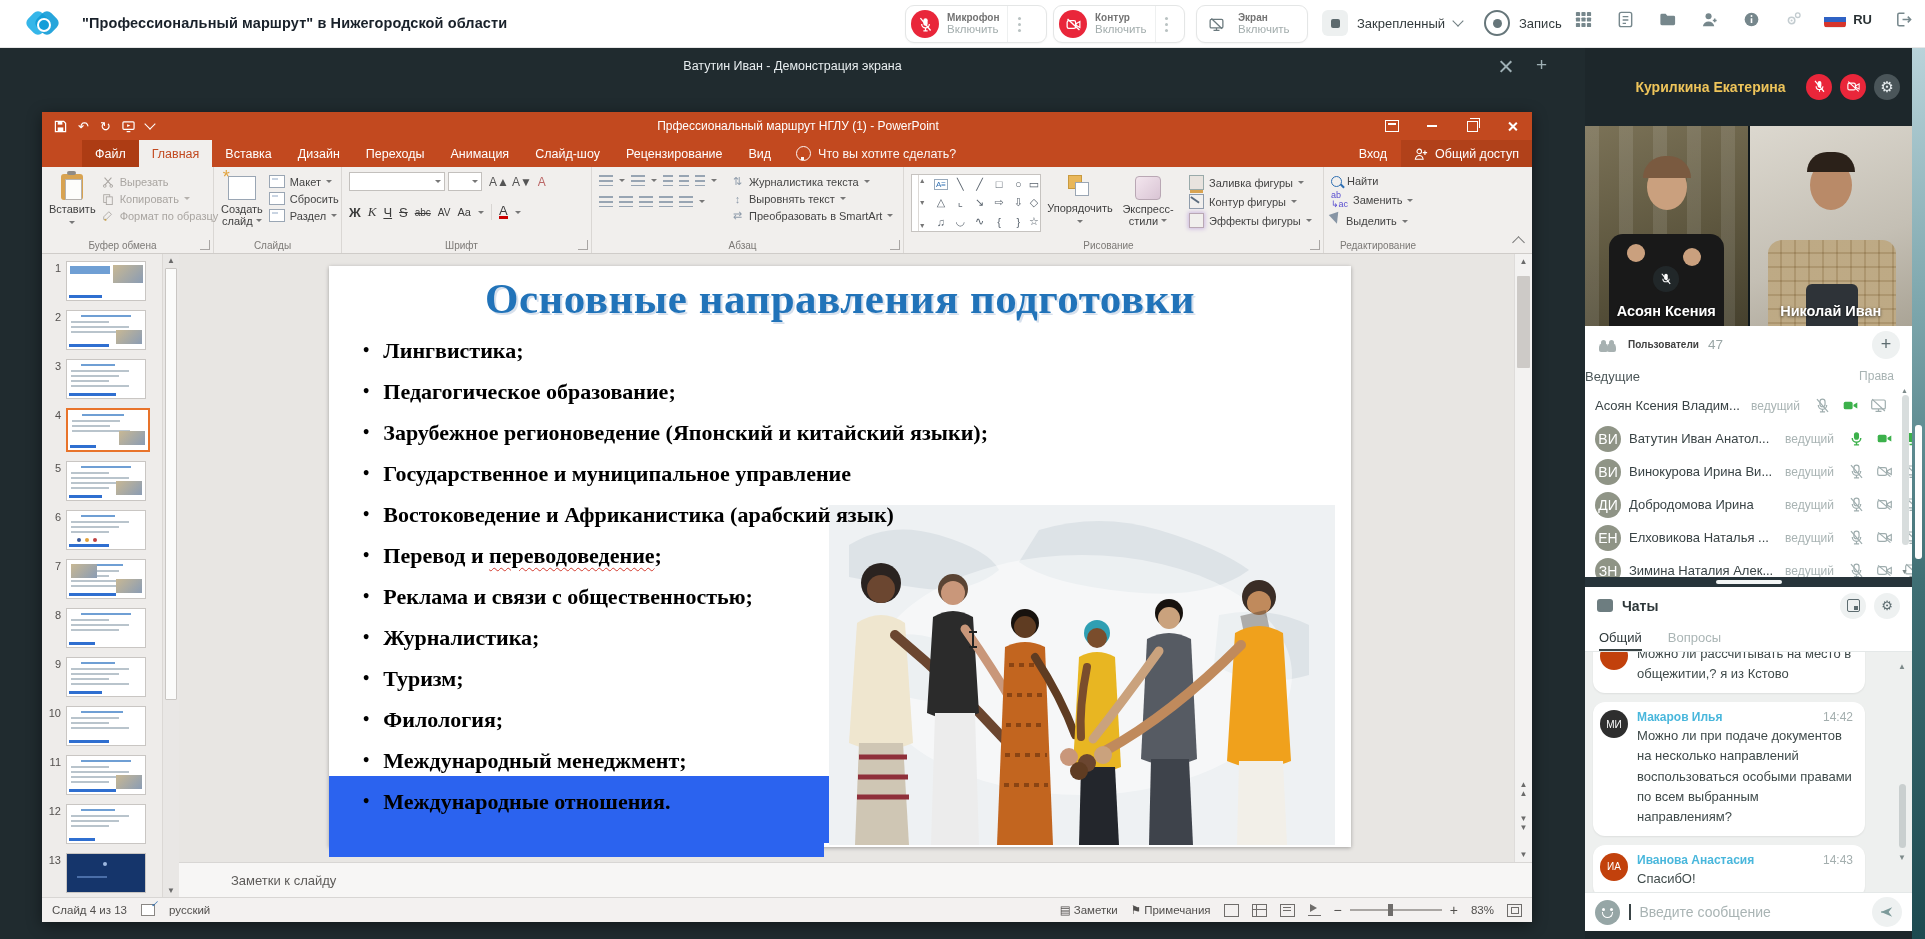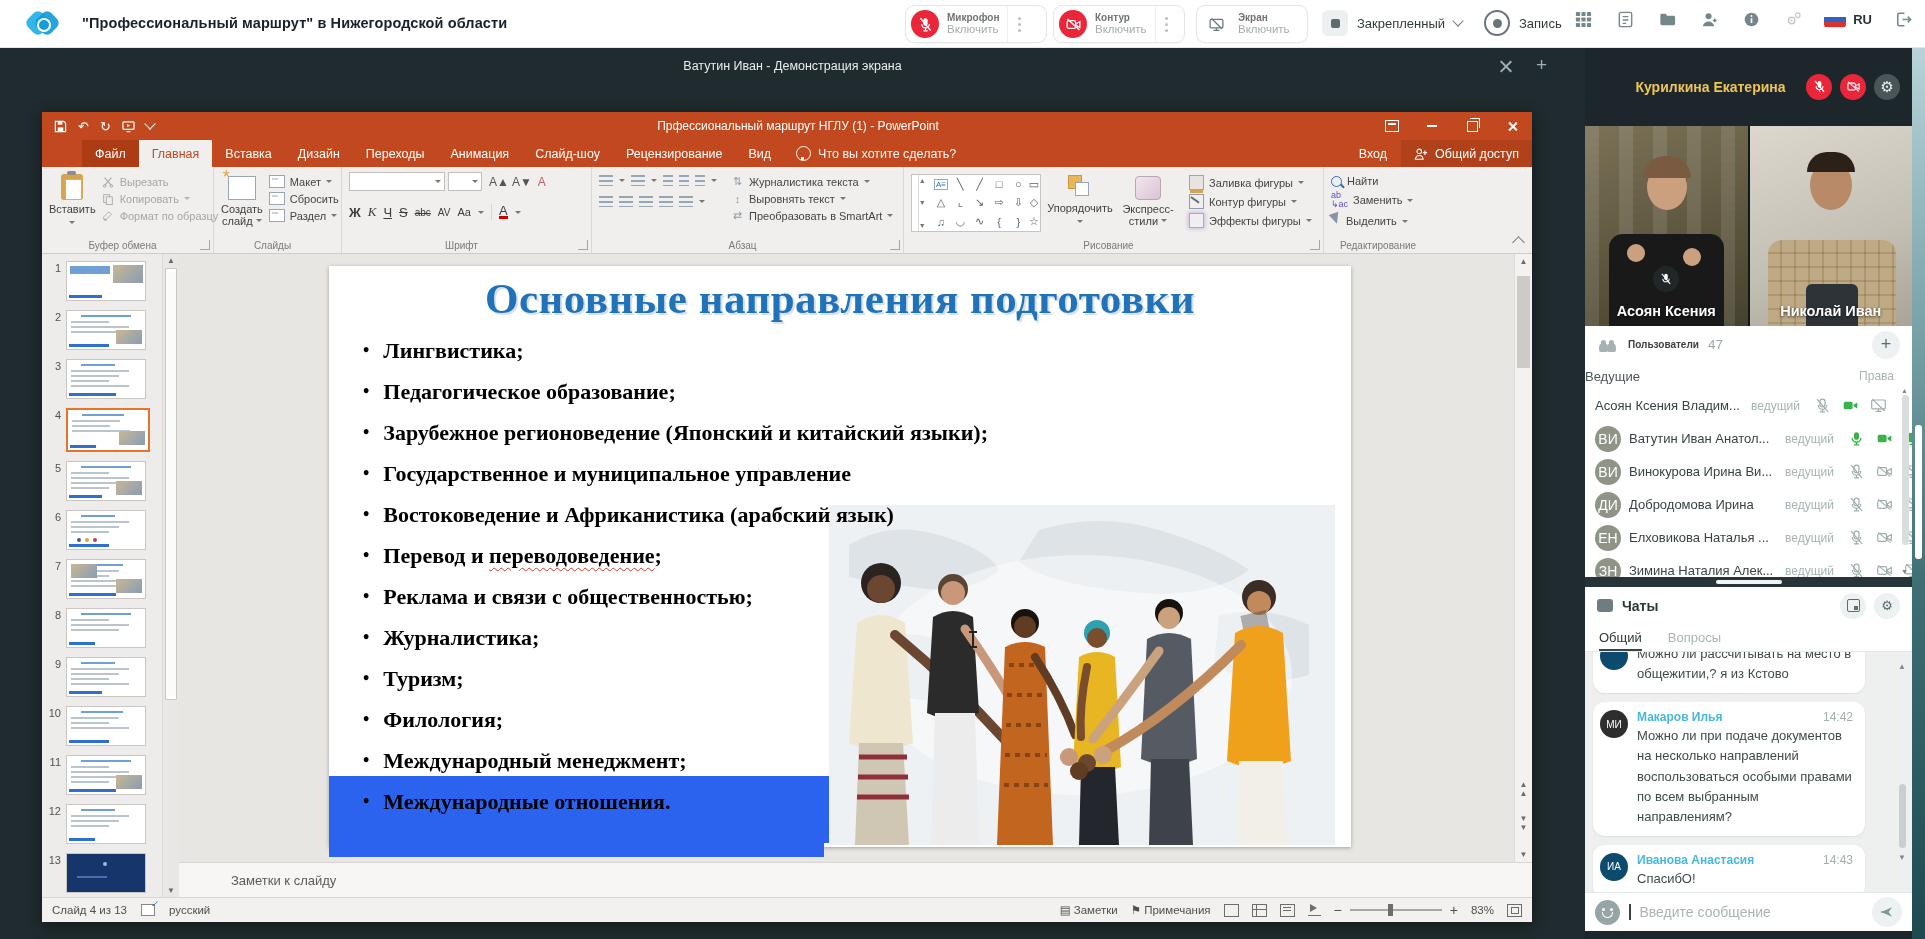--- a/index.html
+++ b/index.html
@@ -218,21 +218,21 @@
   .ch-btns{margin-left:auto;display:flex;gap:8px;}
   .ch-btn{width:26px;height:26px;border-radius:50%;background:#eef1f1;display:flex;align-items:center;justify-content:center;color:#5d6c70;cursor:pointer;font-size:13px;}
   .popout{width:11px;height:11px;border:1.4px solid #5d6c70;border-radius:2px;position:relative;}
   .popout::after{content:"";position:absolute;right:1px;bottom:1px;width:4px;height:4px;background:#5d6c70;}
   .chat-tabs{height:27px;background:#fff;border-bottom:1px solid #e4e8e8;display:flex;gap:26px;padding:0 14px;font-size:13px;flex:0 0 auto;}
   .ctab{display:flex;align-items:center;cursor:pointer;color:#aab5b5;position:relative;}
   .ctab.active{color:#2e383a;}
   .ctab.active::after{content:"";position:absolute;left:0;right:0;bottom:0;height:2px;background:#3a4446;}
   .messages{flex:1;background:#eef0ef;overflow:hidden;padding:8px 20px 4px 8px;position:relative;min-height:0;}
   .msg{position:relative;background:#fff;border-radius:12px;padding:8px 12px 9px 44px;margin-bottom:9px;box-shadow:0 1px 2px rgba(0,0,0,.07);max-width:272px;box-sizing:border-box;}
-  .msg .mava{position:absolute;left:7px;top:8px;width:28px;height:28px;border-radius:50%;background:#0c4a6e;color:#fff;font-size:10px;display:flex;align-items:center;justify-content:center;}
+  .msg .mava{position:absolute;left:7px;top:8px;width:28px;height:28px;border-radius:50%;background:#c2410c;color:#fff;font-size:10px;display:flex;align-items:center;justify-content:center;}
   .msg .mava.dark{background:#2e2e2e;}
   .mhead{display:flex;align-items:baseline;gap:10px;}
   .mname{color:#49b7dc;font-size:12px;font-weight:700;}
   .mtime{color:#a3aeae;font-size:12px;margin-left:auto;}
   .mtext{font-size:13px;color:#3f4a4a;line-height:1.55;margin-top:2px;word-wrap:break-word;}
   .msg.partial{margin-top:-26px;}
   .chat-scroll{position:absolute;right:6px;bottom:44px;width:7px;height:64px;background:#c9cfcf;border-radius:4px;}
   .chat-up{position:absolute;right:6px;top:10px;font-size:8px;color:#7d8a8a;}
   .chat-dn{position:absolute;right:6px;bottom:30px;font-size:8px;color:#7d8a8a;}
   .chat-input{height:38px;background:#fff;border-top:1px solid #e4e8e8;display:flex;align-items:center;gap:9px;padding:0 10px;flex:0 0 auto;}

